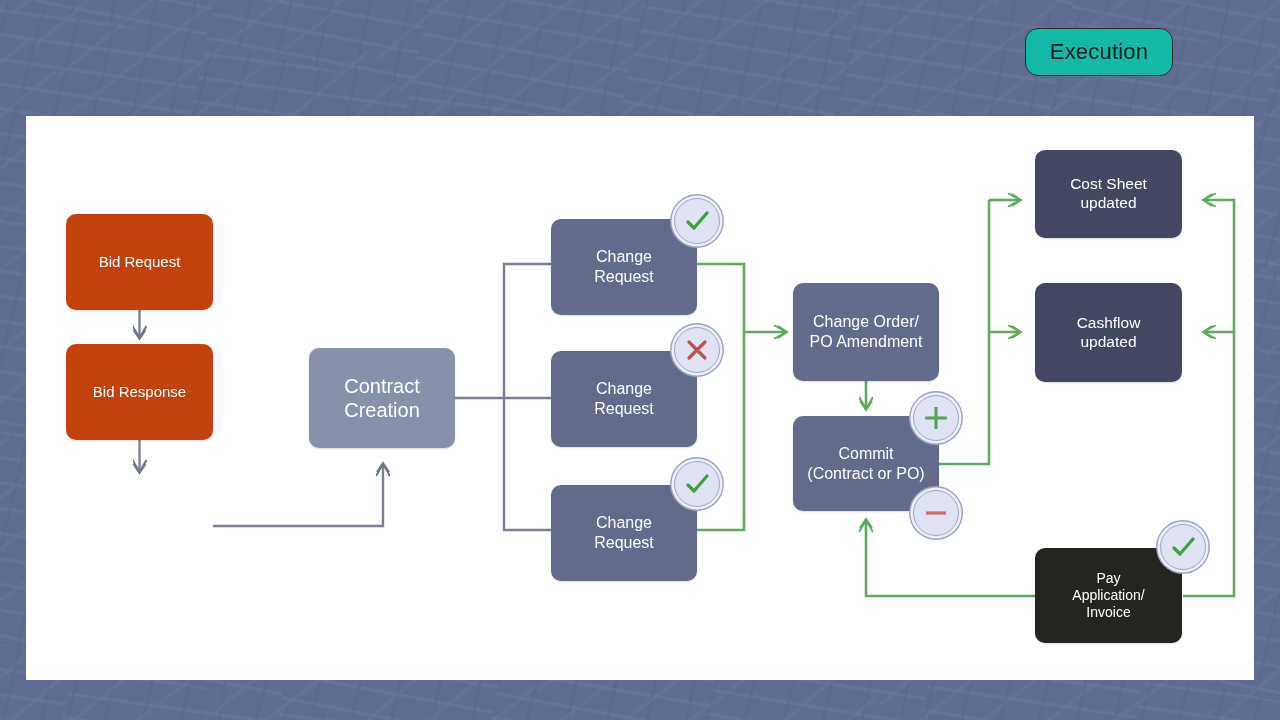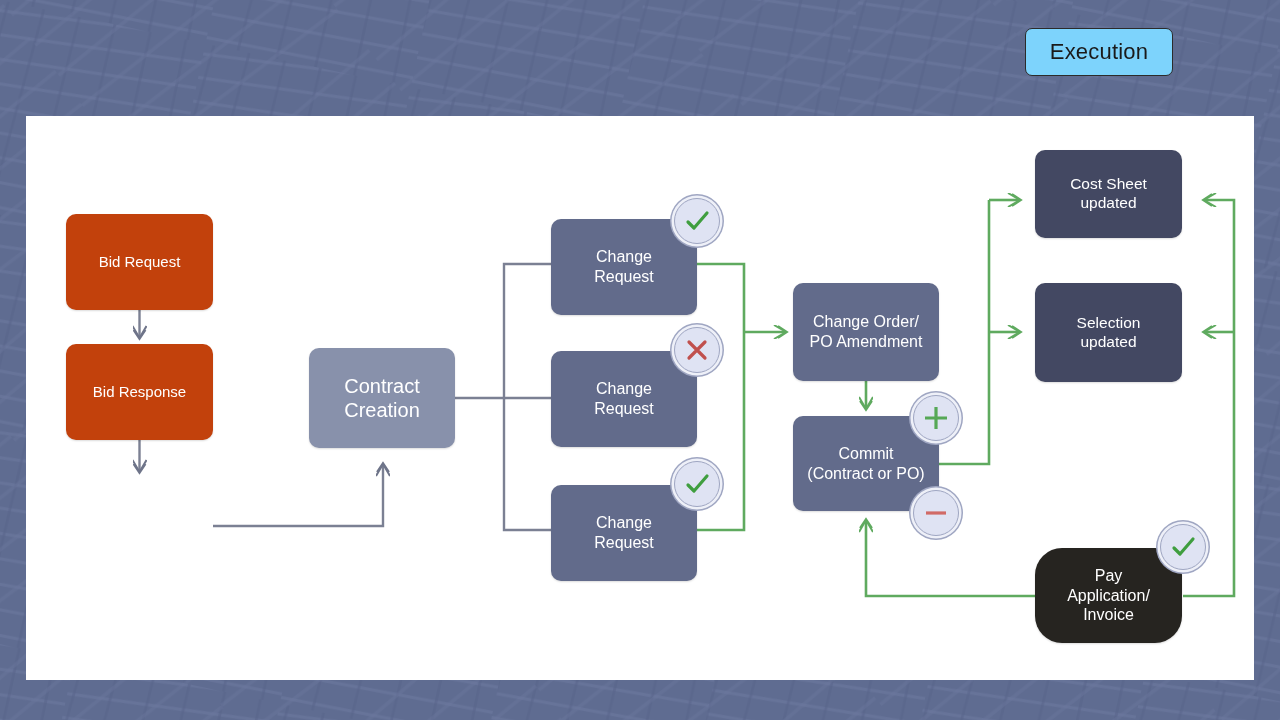--- a/index.html
+++ b/index.html
@@ -16,23 +16,23 @@
   }
   #bg-texture {
     position: absolute; inset: 0;
     opacity: 1;
     pointer-events: none;
   }
   #title-chip {
     position: absolute;
     left: 1025px; top: 28px;
     width: 148px; height: 48px;
-    background: #7dd3fc;
+    background: #14b8a6;
     border: 1.5px solid #2b2b2b;
-    border-radius: 7px;
+    border-radius: 13px;
     display: flex; align-items: center; justify-content: center;
     color: #1a1a1a;
     font-size: 22px;
     letter-spacing: .2px;
     z-index: 5;
   }
   #canvas {
     position: absolute;
     left: 26px; top: 116px;
     width: 1228px; height: 564px;
@@ -48,21 +48,21 @@
     color: #ffffff;
     line-height: 1.22;
     white-space: pre-line;
     z-index: 2;
     box-shadow: 0 1px 2px rgba(0,0,0,.14);
   }
   .node.light  { background: #c2410c; font-size: 15px; }
   .node.mid    { background: #8891ab; font-size: 20px; }
   .node.dark   { background: #626b8b; font-size: 16px; }
   .node.navy   { background: #434862; font-size: 15.5px; }
-  .node.black  { background: #262420; font-size: 16px; border-radius: 27px; }
+  .node.black  { background: #262420; font-size: 14px; }
   .badge {
     position: absolute;
     width: 46px; height: 46px;
     border-radius: 50%;
     background: #dfe3f3;
     border: 1.5px solid #9fa6c2;
     box-shadow: 0 0 0 2.5px #eef0f8, 0 0 0 4px #9fa6c2;
     display: flex; align-items: center; justify-content: center;
     z-index: 6;
   }
@@ -167,21 +167,21 @@
     <div class="node dark" style="left:525px;top:369px;width:146px;height:96px;"><span>Change
 Request</span></div>
 
     <div class="node dark" style="left:767px;top:167px;width:146px;height:98px;"><span>Change Order/
 PO Amendment</span></div>
     <div class="node dark" style="left:767px;top:300px;width:146px;height:95px;"><span>Commit
 (Contract or PO)</span></div>
 
     <div class="node navy" style="left:1009px;top:34px;width:147px;height:88px;"><span>Cost Sheet
 updated</span></div>
-    <div class="node navy" style="left:1009px;top:167px;width:147px;height:99px;"><span>Selection
+    <div class="node navy" style="left:1009px;top:167px;width:147px;height:99px;"><span>Cashflow
 updated</span></div>
     <div class="node black" style="left:1009px;top:432px;width:147px;height:95px;"><span>Pay
 Application/
 Invoice</span></div>
 
     <div class="badge" style="left:648px;top:82px;">
       <svg width="30" height="30" viewBox="0 0 30 30">
           <path d="M6 16 L12 22 L25 7" fill="none" stroke="#3f9e3f" stroke-width="3.2" stroke-linecap="round" stroke-linejoin="round"></path>
         </svg>
     </div>

